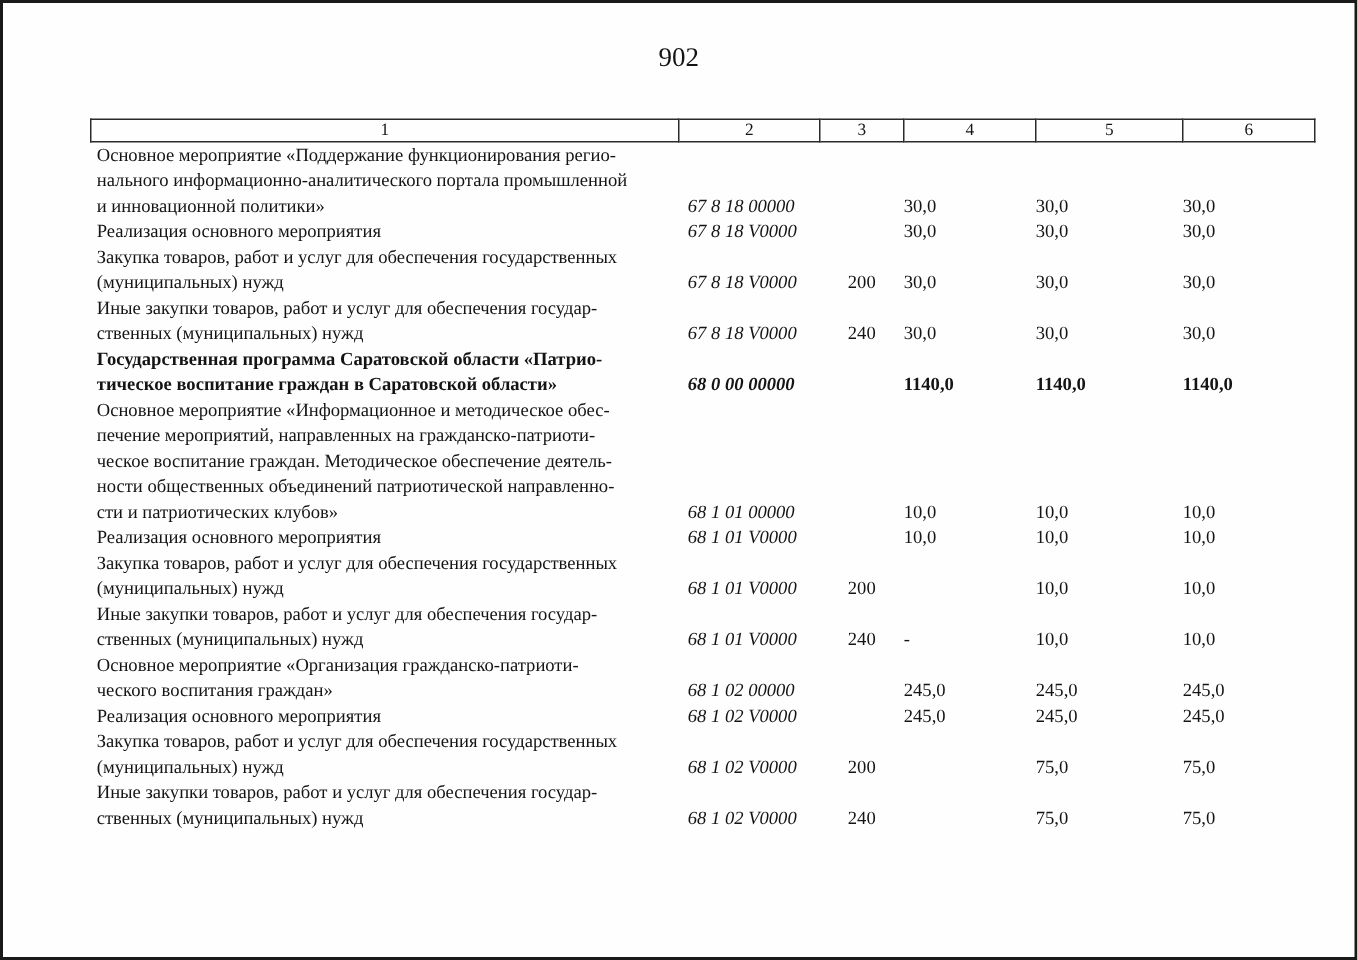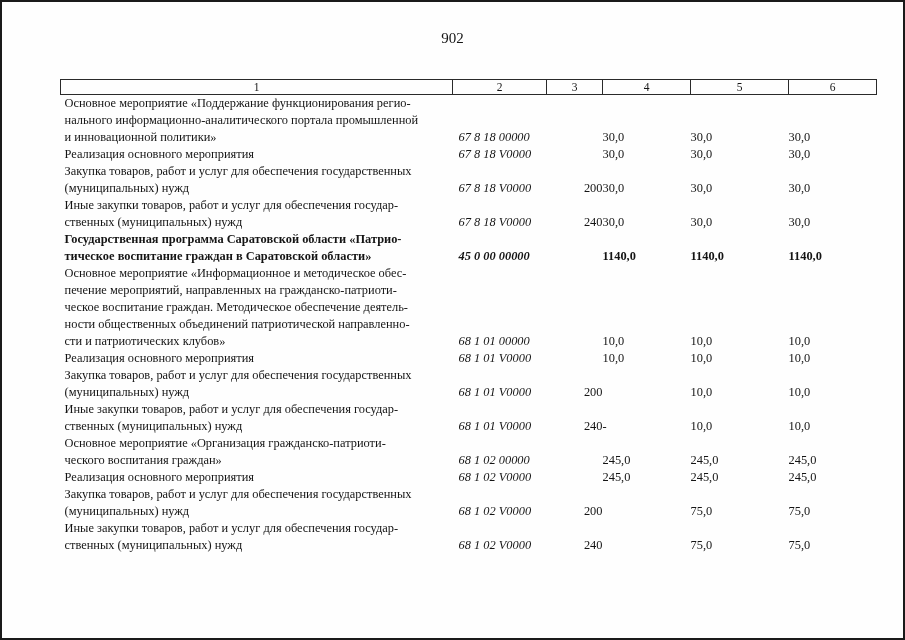--- a/index.html
+++ b/index.html
@@ -2,30 +2,30 @@
 <html><head>
 <meta charset="utf-8">
 <style>
   html, body { margin: 0; padding: 0; background: #ffffff; }
   .page {
     width: 905px; height: 640px; box-sizing: border-box;
     border: 2px solid #1a1a1a; background: #fefefe;
     font-family: "Liberation Serif", "DejaVu Serif", serif;
     color: #141414; overflow: hidden; position: relative;
   }
-  .page-number { padding-top: 30px; text-align: center; font-size: 15px; line-height: 13px; }
+  .page-number { padding-top: 30px; text-align: center; font-size: 18px; line-height: 13px; }
   table.budget { border-collapse: collapse; table-layout: fixed; width: 816px; margin: 34px 0 0 58px; }
   tr.hdr td {
     border: 1px solid #2a2a2a; height: 14px; padding: 0;
     text-align: center; font-size: 11.5px; line-height: 14px; vertical-align: middle;
   }
   td { padding: 0; vertical-align: bottom; font-size: 12.4px; line-height: 17px; }
   td.c1 { padding-left: 4px; white-space: pre-line; margin-left: 36px; }
   td.c2 { padding-left: 6px; white-space: nowrap; font-style: italic; }
-  td.c3 { text-align: right; }
+  td.c3 { text-align: center; }
   td.num { padding-right: 8px; }
   tr.bold td { font-weight: bold; }
 </style>
 </head>
 <body>
 
 <div class="page">
   <div class="page-number">902</div>
 
   <table class="budget">
@@ -83,21 +83,21 @@
         <td class="c2">67 8 18 V0000</td>
         <td class="c3">240</td>
         <td class="num">30,0</td>
         <td class="num">30,0</td>
         <td class="num">30,0</td>
       </tr>
 
       <tr class="bold">
         <td class="c1">Государственная программа Саратовской области «Патрио-
 тическое воспитание граждан в Саратовской области»</td>
-        <td class="c2">45 0 00 00000</td>
+        <td class="c2">68 0 00 00000</td>
         <td class="c3"></td>
         <td class="num">1140,0</td>
         <td class="num">1140,0</td>
         <td class="num">1140,0</td>
       </tr>
 
 
       <tr>
         <td class="c1">Основное мероприятие «Информационное и методическое обес-
 печение мероприятий, направленных на гражданско-патриоти-

